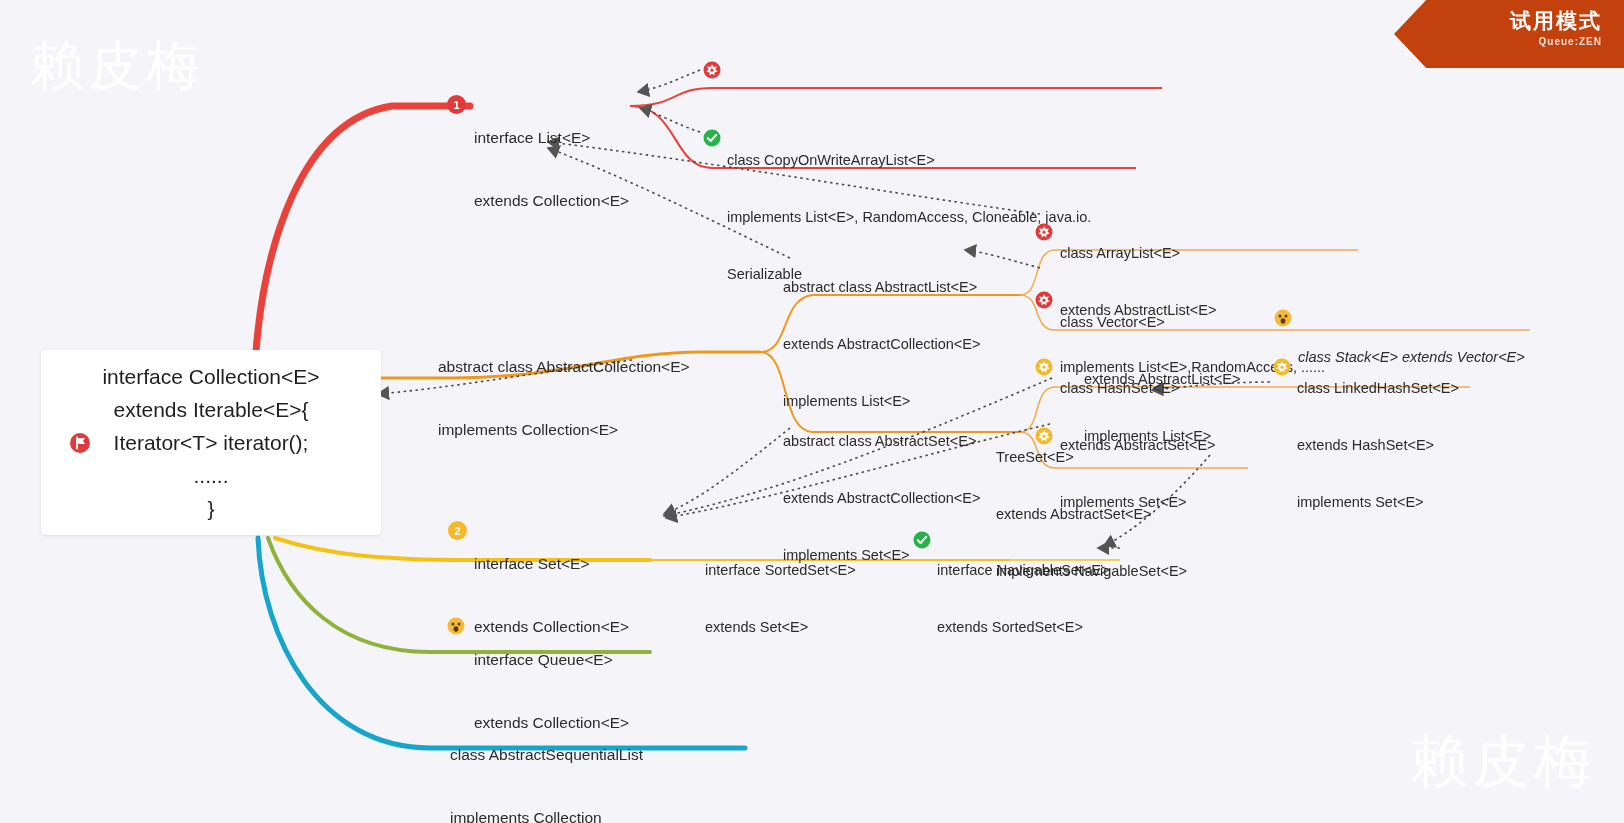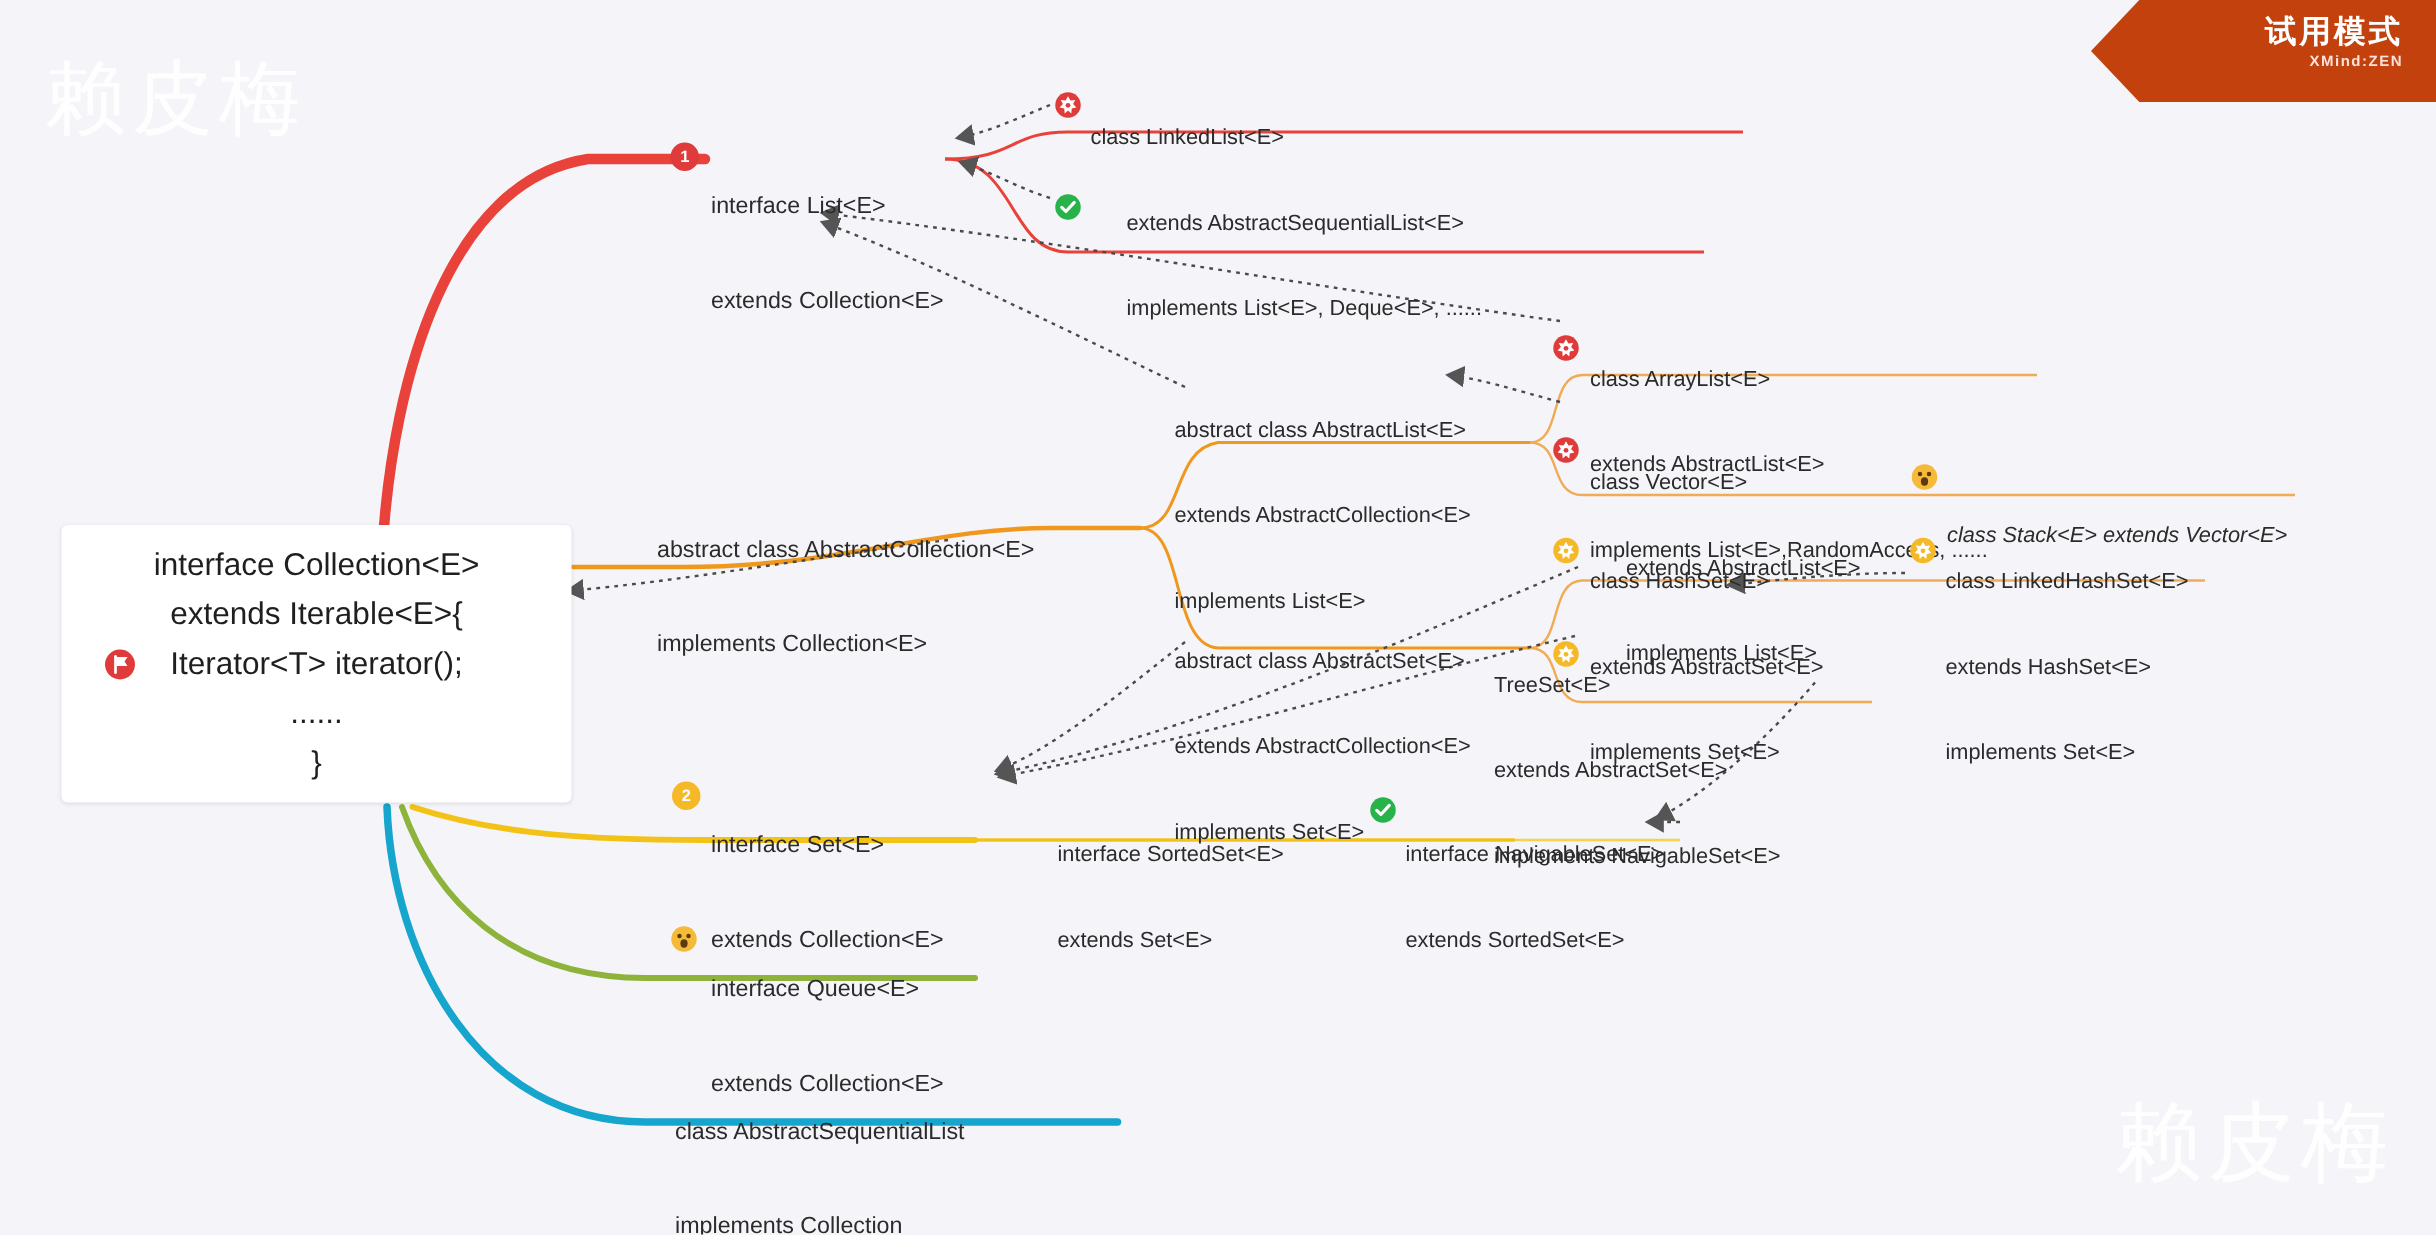--- a/index.html
+++ b/index.html
@@ -152,21 +152,21 @@
       <path d="M1210,455 C1180,490 1140,528 1104,546" marker-end="url(#arrowdot)"></path>
       <path d="M1120,548 C1112,548 1106,548 1098,548" marker-end="url(#arrowdot)"></path>
     </g>
   </svg>
 
   <div class="watermark wm-tl">赖皮梅</div>
   <div class="watermark wm-br">赖皮梅</div>
 
   <div class="trial-badge">
     <div class="t1">试用模式</div>
-    <div class="t2">XMind:ZEN</div>
+    <div class="t2">Queue:ZEN</div>
   </div>
 
   <div class="central-node">
     <svg class="flag-icon" viewBox="0 0 22 22">
       <circle cx="11" cy="11" r="10" fill="#e03b3b"></circle>
       <path d="M8,5.5 L8,16.5" stroke="#fff" stroke-width="1.8" stroke-linecap="round"></path>
       <path d="M8.6,6 L16,6 L14,9 L16,12 L8.6,12 Z" fill="#fff"></path>
     </svg>
     <div class="ln">interface Collection&lt;E&gt;</div>
     <div class="ln">extends Iterable&lt;E&gt;{</div>
@@ -179,30 +179,30 @@
   <div class="topic big" style="left:474px; top:85px;">
     <span class="indent1">interface List&lt;E&gt;</span>
     <span class="indent1">extends Collection&lt;E&gt;</span>
   </div>
 
   <svg class="ico" style="left:703px; top:61px;" viewBox="0 0 18 18">
     <circle cx="9" cy="9" r="8.5" fill="#e03b3b"></circle>
     <path d="M9,3.2 L10.6,6 L13.8,5.6 L12.4,8.4 L14.6,10.6 L11.5,11.4 L11.2,14.6 L9,12.6 L6.8,14.6 L6.5,11.4 L3.4,10.6 L5.6,8.4 L4.2,5.6 L7.4,6 Z" fill="#fff"></path>
     <circle cx="9" cy="9.2" r="1.6" fill="#e03b3b"></circle>
   </svg>
-  <div class="topic" style="left:727px; top:45px;">
-    <span class="indent1">class LinkedList&lt;E&gt;</span>
-    <span class="indent2">extends AbstractSequentialList&lt;E&gt;</span>
-    <span class="indent2">implements List&lt;E&gt;, Deque&lt;E&gt;, ......</span>
-  </div>
 
   <svg class="ico" style="left:703px; top:129px;" viewBox="0 0 18 18">
     <circle cx="9" cy="9" r="8.5" fill="#27b34a"></circle>
     <path d="M4.8,9.2 L7.6,12 L13.2,5.9" stroke="#fff" stroke-width="2.1" fill="none" stroke-linecap="round" stroke-linejoin="round"></path>
   </svg>
+  <div class="topic" style="left:727px; top:113px;">
+    <span class="indent1">class CopyOnWriteArrayList&lt;E&gt;</span>
+    <span class="indent1">implements List&lt;E&gt;, RandomAccess, Cloneable, java.io.</span>
+    <span class="indent1">Serializable</span>
+  </div>
 
   <div class="topic big" style="left:438px; top:314px;">
     <span class="indent1">abstract class AbstractCollection&lt;E&gt;</span>
     <span class="indent1">implements Collection&lt;E&gt;</span>
   </div>
 
   <div class="topic" style="left:783px; top:240px;">
     <span class="indent1">abstract class AbstractList&lt;E&gt;</span>
     <span class="indent1">extends AbstractCollection&lt;E&gt;</span>
     <span class="indent1">implements List&lt;E&gt;</span>

